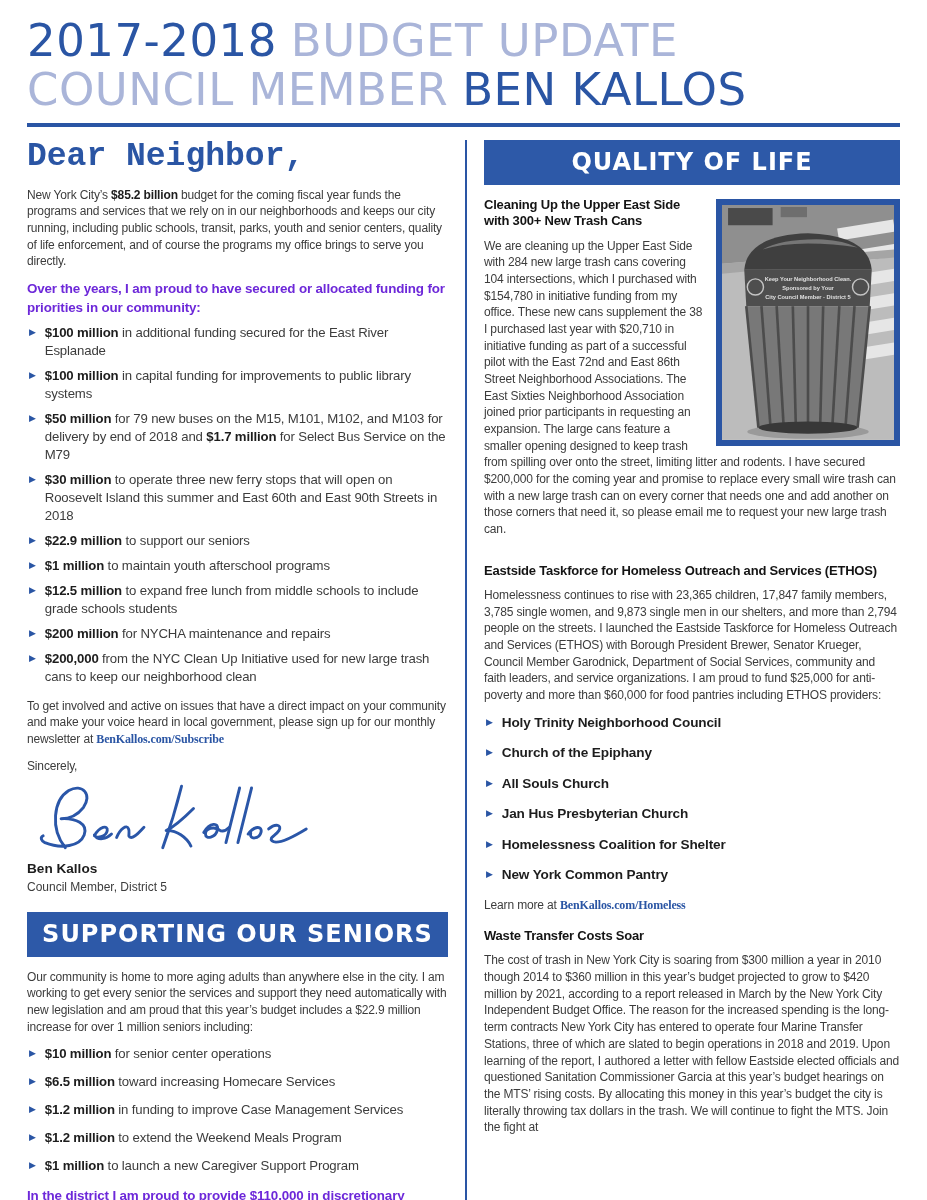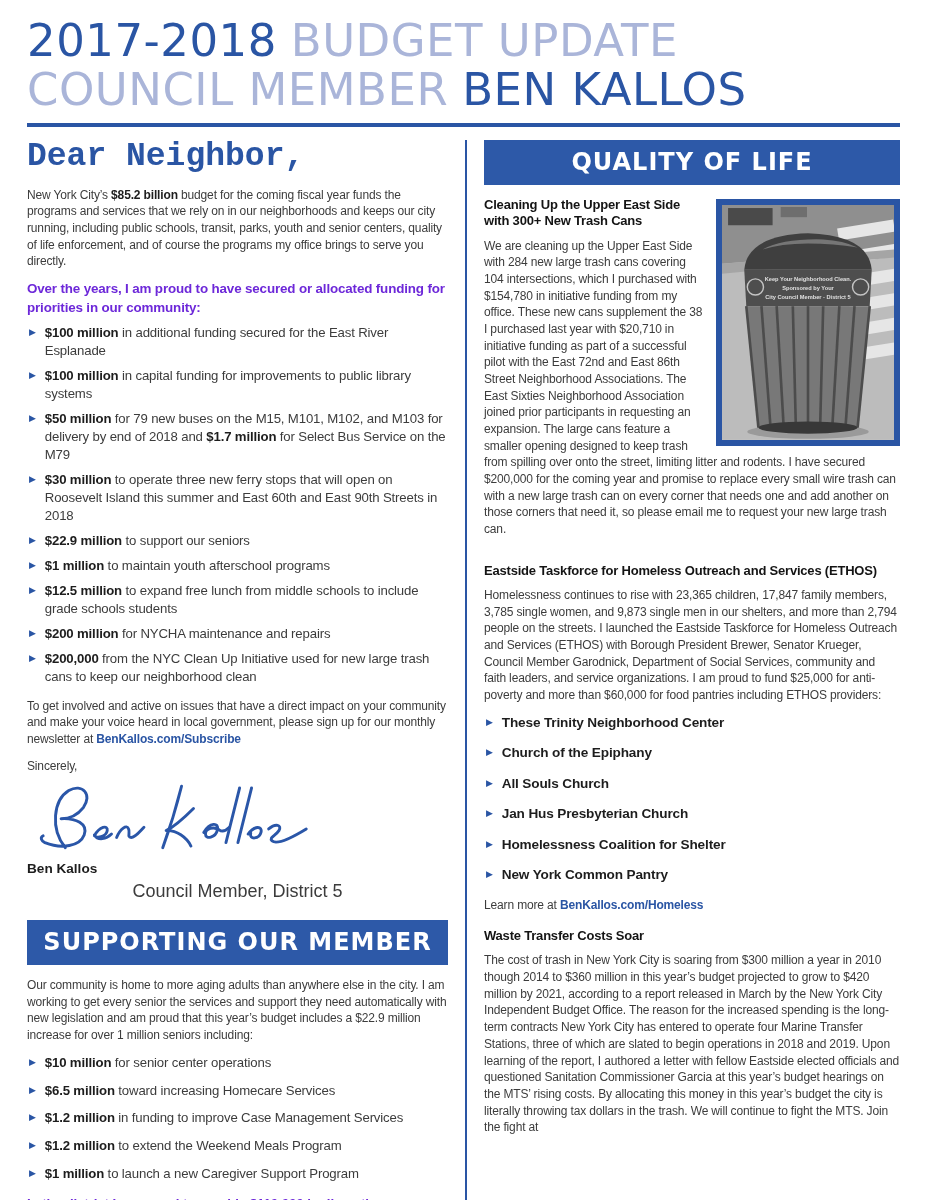--- a/index.html
+++ b/index.html
@@ -27,21 +27,21 @@
 
   
   .cols{display:flex;align-items:stretch;}
   .col-left{width:438px;flex:0 0 438px;padding-right:17px;box-sizing:border-box;}
   .col-right{flex:1;border-left:2px solid #2a55a4;padding-left:17px;min-width:0;}
 
   
   p{margin:0 0 10px 0;font-size:12px;line-height:1.39;letter-spacing:-.15px;}
   b{color:#1d1d1d;}
   .lead{font-weight:bold;color:#6d28d9;font-size:13.4px;margin-bottom:7px;}
-  .inline-link{color:#2a55a4;font-weight:bold;text-decoration:none;cursor:pointer;}
+  .inline-link{color:#2a55a4;font-weight:bold;text-decoration:none;cursor:pointer;font-family:Liberation Serif, serif;}
 
   ul.tri-list{list-style:none;margin:0 0 12px 0;padding:0 0 0 2px;}
   ul.tri-list li{display:flex;gap:9px;margin:0 0 7px 0;font-size:13.2px;line-height:1.36;letter-spacing:-.15px;}
   ul.tri-list.spaced li{margin-bottom:10px;}
   ul.tri-list.providers li{margin-bottom:12px;font-size:13.6px;}
   .tri{color:#2a55a4;font-size:9px;line-height:1.9;flex:0 0 auto;}
 
   
   .greeting{
     font-family:Liberation Mono, monospace;font-weight:bold;
@@ -58,21 +58,21 @@
   .sec-head{
     font-size:13px;font-weight:bold;color:#141414;
     line-height:1.25;letter-spacing:-.2px;margin:15px 0 8px 0;
   }
   .sec-head.first{margin-top:2px;}
 
   
   .sincerely{margin-bottom:2px;}
   .sig-svg{display:block;width:292px;height:82px;margin:0 0 2px 0;}
   .signer-name{font-weight:bold;color:#1d1d1d;font-size:13.6px;line-height:1.35;}
-  .signer-title{font-size:18px;line-height:1.35;margin-bottom:17px;text-align:center;}
+  .signer-title{font-size:12px;line-height:1.35;margin-bottom:17px;}
 
   
   .photo-frame{
     float:right;width:172px;
     border:6px solid #2a55a4;
     margin:2px 0 8px 12px;
     line-height:0;background:#c9c9c9;
   }
   .photo-frame svg{display:block;width:100%;height:auto;}
 
@@ -151,21 +151,21 @@
           <path d="M238,14 C232,38 226,62 222,78"></path>
           <path d="M252,14 C246,38 240,62 236,78"></path>
           <path d="M248,68 C255,58 265,58 263,66 C261,74 249,75 251,67"></path>
           <path d="M272,62 C280,55 288,57 284,64 C280,70 272,72 276,76 C282,81 298,73 316,62"></path>
         </g>
       </svg>
 
       <div class="signer-name">Ben Kallos</div>
       <div class="signer-title">Council Member, District 5</div>
 
-      <div class="banner seniors">SUPPORTING OUR MEMBER</div>
+      <div class="banner seniors">SUPPORTING OUR SENIORS</div>
 
       <p>Our community is home to more aging adults than anywhere else in the city. I am working to get every senior the services and support they need automatically with new legislation and am proud that this year’s budget includes a $22.9 million increase for over 1 million seniors including:</p>
 
       <ul class="tri-list spaced">
           <li>
             <span class="tri">▶</span>
             <span class="li-text"><b>$10 million</b> for senior center operations</span>
           </li>
           <li>
             <span class="tri">▶</span>
@@ -237,21 +237,21 @@
         <p>We are cleaning up the Upper East Side with 284 new large trash cans covering 104 intersections, which I purchased with $154,780 in initiative funding from my office. These new cans supplement the 38 I purchased last year with $20,710 in initiative funding as part of a successful pilot with the East 72nd and East 86th Street Neighborhood Associations. The East Sixties Neighborhood Association joined prior participants in requesting an expansion. The large cans feature a smaller opening designed to keep trash from spilling over onto the street, limiting litter and rodents. I have secured $200,000 for the coming year and promise to replace every small wire trash can with a new large trash can on every corner that needs one and add another on those corners that need it, so please email me to request your new large trash can.</p>
         <div class="clear"></div>
       </div>
 
       <div>
         <div class="sec-head">Eastside Taskforce for Homeless Outreach and Services (ETHOS)</div>
         <p>Homelessness continues to rise with 23,365 children, 17,847 family members, 3,785 single women, and 9,873 single men in our shelters, and more than 2,794 people on the streets. I launched the Eastside Taskforce for Homeless Outreach and Services (ETHOS) with Borough President Brewer, Senator Krueger, Council Member Garodnick, Department of Social Services, community and faith leaders, and service organizations. I am proud to fund $25,000 for anti-poverty and more than $60,000 for food pantries including ETHOS providers:</p>
         <ul class="tri-list providers">
             <li>
               <span class="tri">▶</span>
-              <span class="li-text"><b>These Trinity Neighborhood Center</b></span>
+              <span class="li-text"><b>Holy Trinity Neighborhood Council</b></span>
             </li>
             <li>
               <span class="tri">▶</span>
               <span class="li-text"><b>Church of the Epiphany</b></span>
             </li>
             <li>
               <span class="tri">▶</span>
               <span class="li-text"><b>All Souls Church</b></span>
             </li>
             <li>

